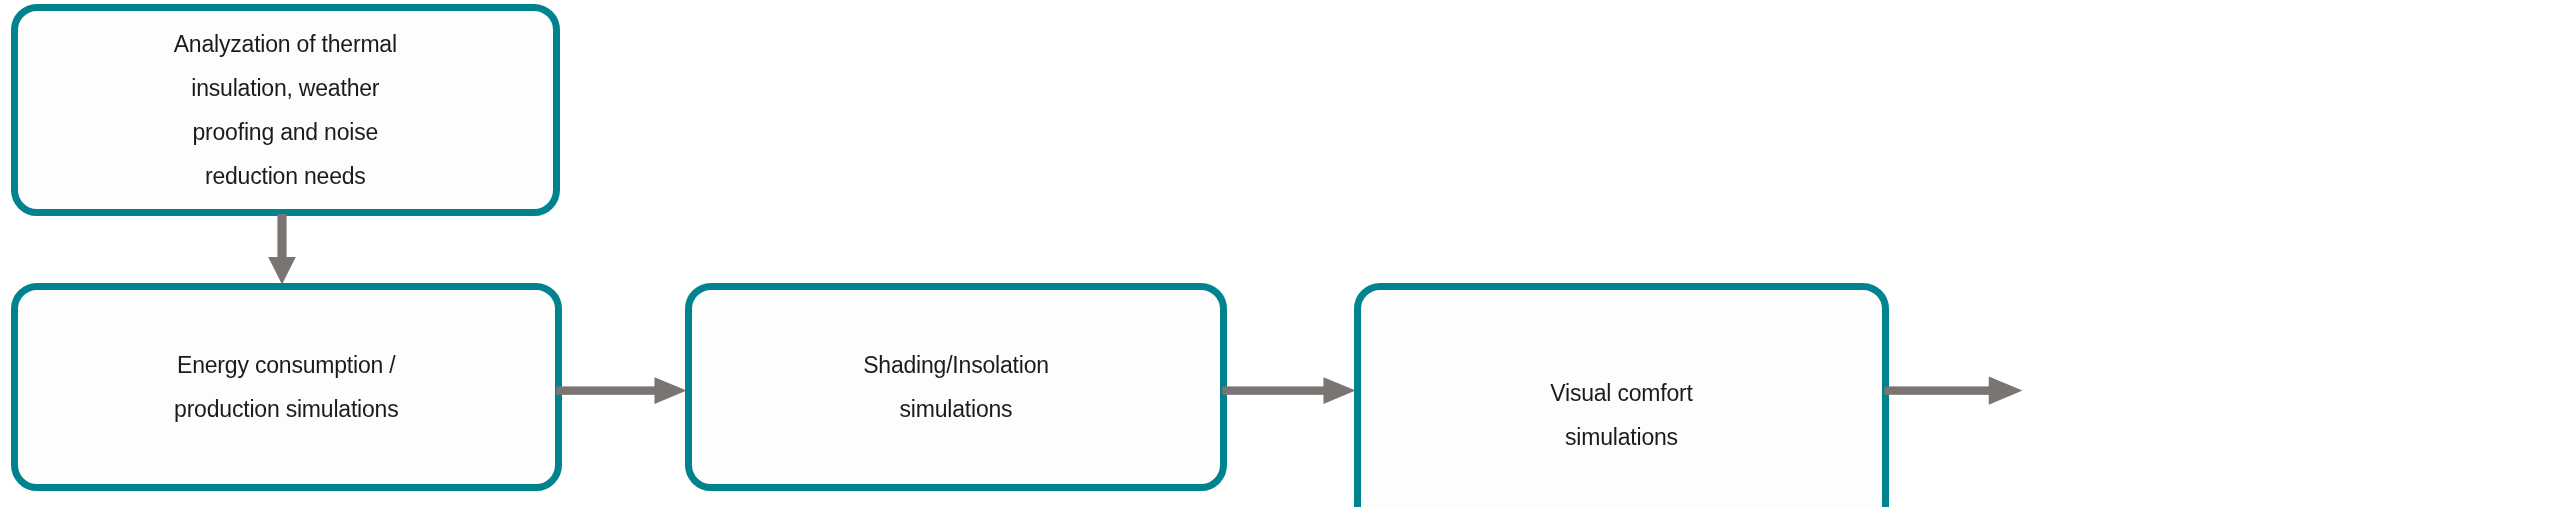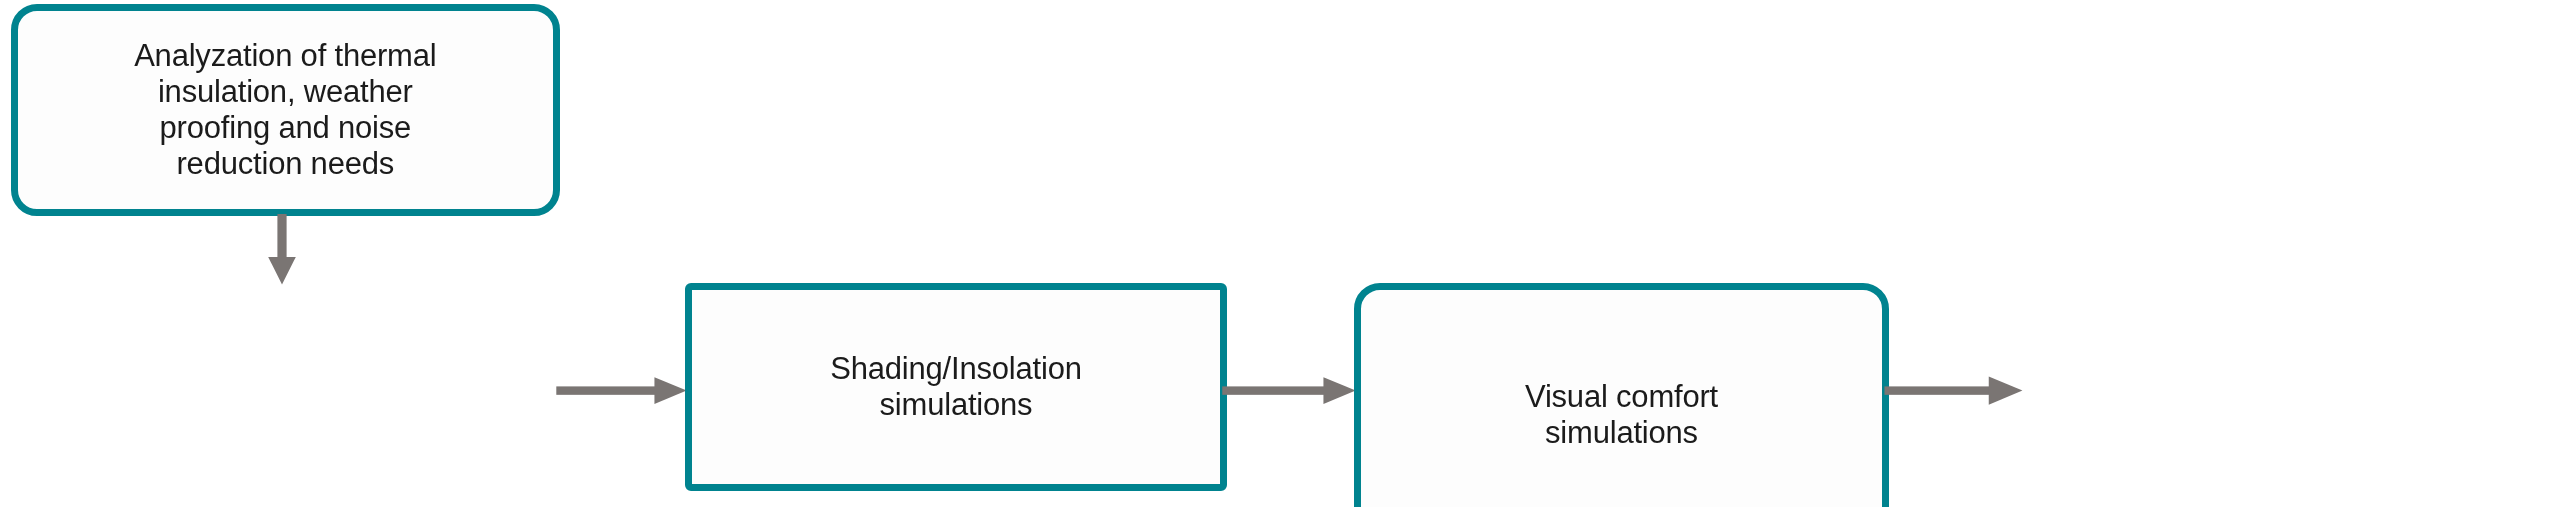--- a/index.html
+++ b/index.html
@@ -24,37 +24,37 @@
     background: #fdfdfd;
     border: 7.7px solid #00838f;
     border-radius: 26px;
     display: flex;
     align-items: center;
     justify-content: center;
     text-align: center;
   }
   .node-label {
     font-family: "Liberation Sans", "DejaVu Sans", sans-serif;
-    font-size: 31px;
-    line-height: 36px;
+    font-size: 23px;
+    line-height: 44px;
     color: #1b1b1b;
     letter-spacing: -0.2px;
     padding: 0 10.8px;
     white-space: pre-line;
     font-weight: 400;
   }
   
   #node-analysis {
     left: 10.8px;  top: 3.8px;   width: 549px;  height: 212px;
   }
   #node-energy {
     left: 10.8px;  top: 283px; width: 551px;  height: 208px;
   }
   #node-shading {
-    left: 685px; top: 283px; width: 542px;  height: 208px; border-radius: 6px;
+    left: 685px; top: 283px; width: 542px;  height: 208px;
   }
   #node-visual {
     left: 1354px; top: 283px; width: 535px; height: 264px;
   }
   #node-determination {
     left: 2020px; top: 283px; width: 546px; height: 208px;
   }
   
   .connector {
     position: absolute;
@@ -88,20 +88,24 @@
 reduction needs</span>
   </div>
 
   <div class="connector" id="arrow-analysis-to-energy">
     <svg width="46" height="72" viewBox="0 0 60 94" xmlns="http://www.w3.org/2000/svg">
       <rect x="24" y="0" width="12" height="58" fill="#7a7573"></rect>
       <polygon points="12,56 48,56 30,92" fill="#7a7573"></polygon>
     </svg>
   </div>
 
+  <div class="node-box" id="node-energy">
+    <span class="node-label">Energy consumption /
+production simulations</span>
+  </div>
 
   <div class="connector" id="arrow-energy-to-shading">
     <svg width="134" height="46" viewBox="0 0 174 60" xmlns="http://www.w3.org/2000/svg">
       <rect x="0" y="24" width="132" height="11" fill="#7a7573"></rect>
       <polygon points="128,12 128,47 170,29.5" fill="#7a7573"></polygon>
     </svg>
   </div>
 
   <div class="node-box" id="node-shading">
     <span class="node-label">Shading/Insolation

